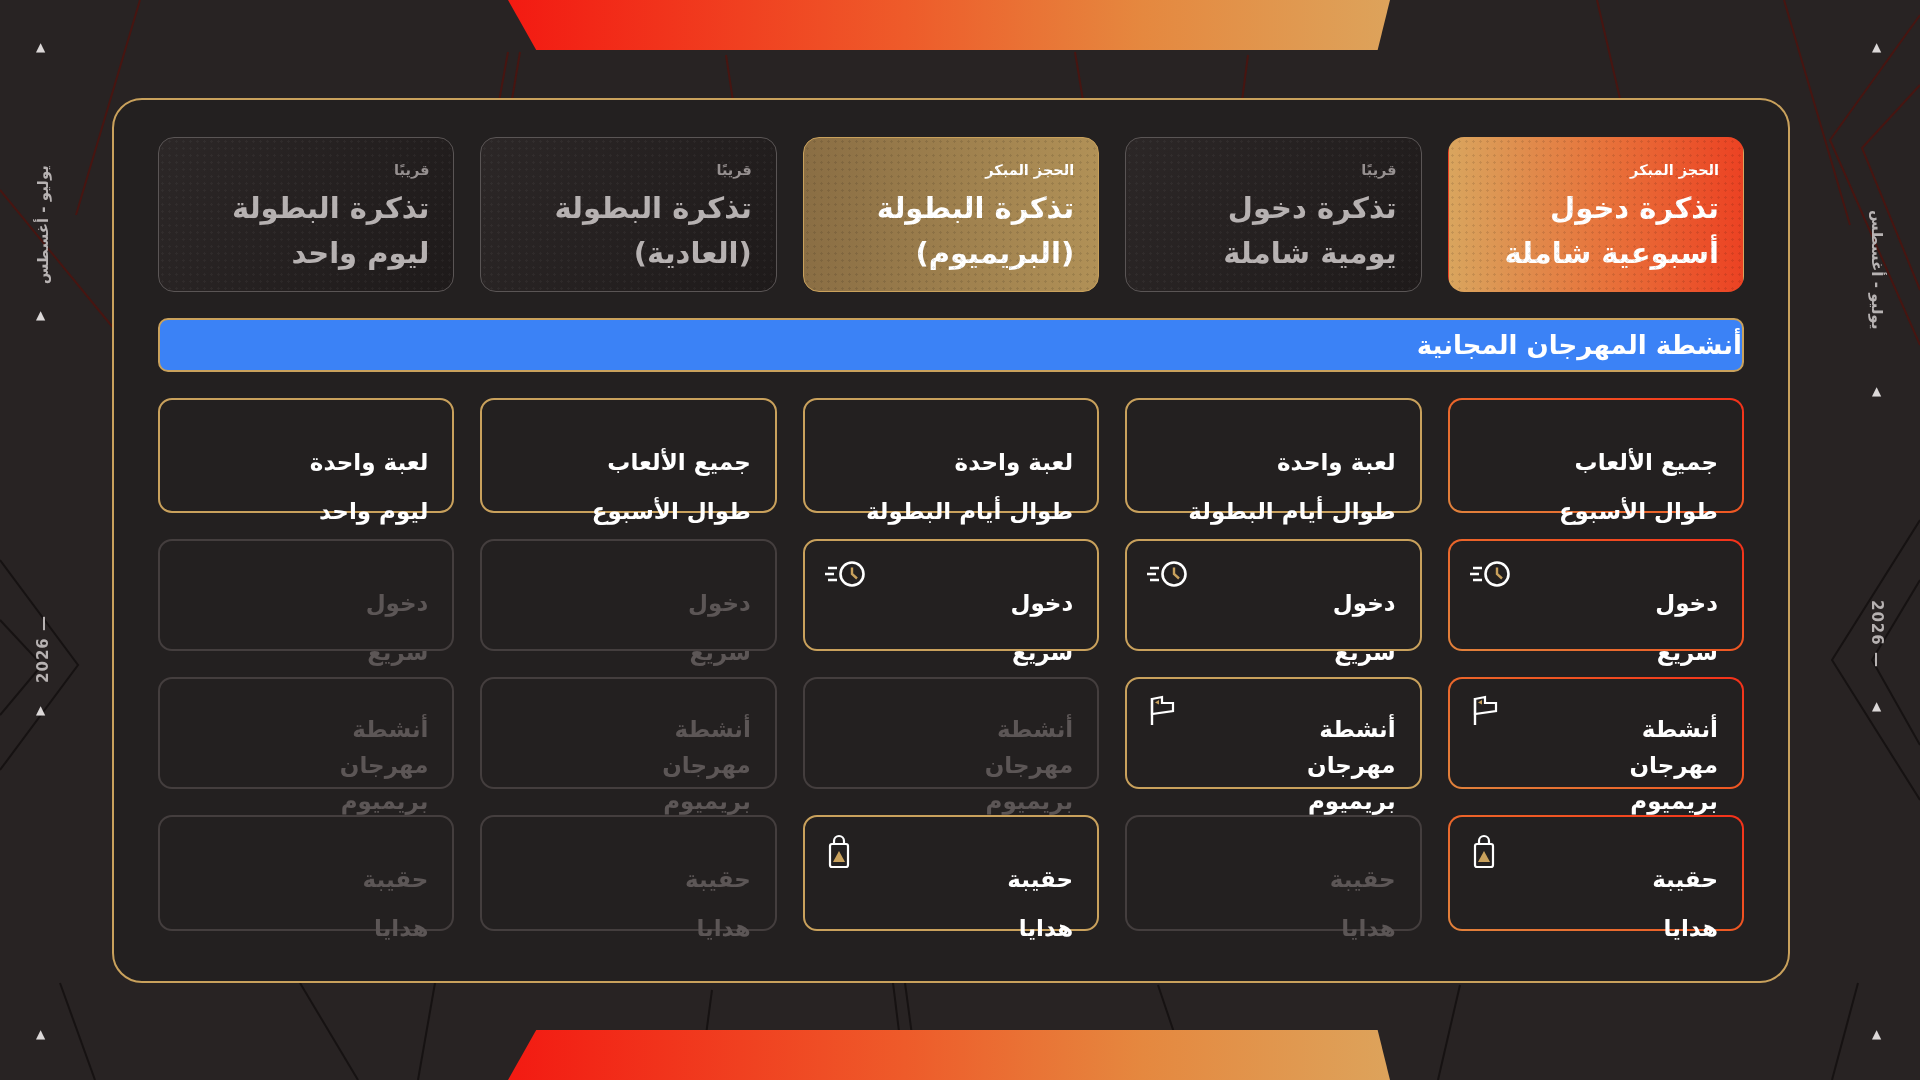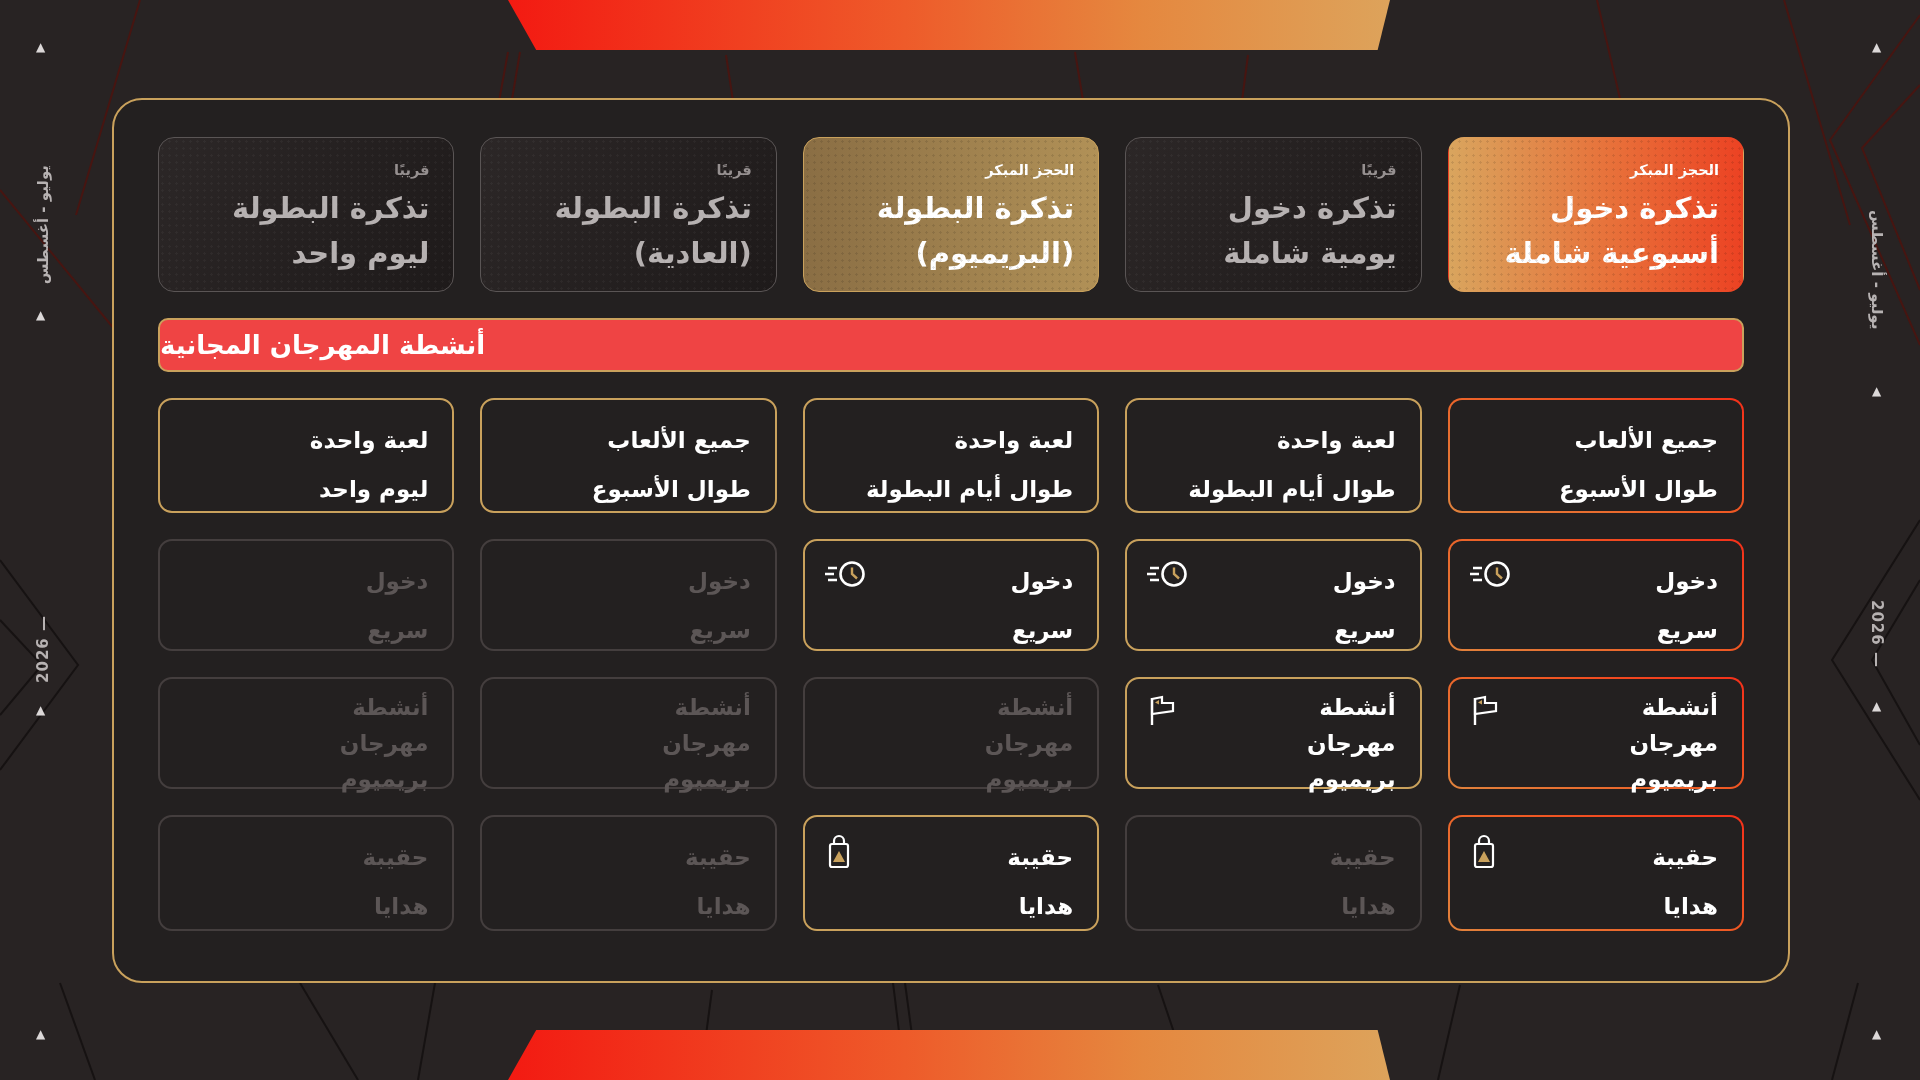--- a/index.html
+++ b/index.html
@@ -51,28 +51,28 @@
   .hcard.dark::after{background-image:radial-gradient(rgba(255,255,255,0.035) 1px,transparent 1.4px);}
   .hcard.orange{background:linear-gradient(90deg,#d9a55e 0%,#e8713a 55%,#ec4223 100%);}
   .hcard.gold{background:linear-gradient(90deg,#8a6e44 0%,#b19157 100%);border-color:#c9a15c;}
   .badge{font-size:14.5px;font-weight:bold;color:#ffffff;margin-bottom:8px;}
   .hcard.dark .badge{color:#969090;}
   .htitle{font-size:29px;font-weight:bold;color:#ffffff;line-height:45px;}
   .hcard.dark .htitle{color:#b6b1b1;}
   
   .banner{
     grid-column:1 / -1;border:2px solid #c9a15c;border-radius:10px;box-sizing:border-box;
-    background:#ef4444;display:flex;align-items:center;justify-content:flex-end;
+    background:#3b82f6;display:flex;align-items:center;justify-content:flex-start;
   }
   .banner-label{font-size:26px;font-weight:bold;color:#ffffff;}
   
   .cell{
     position:relative;border-radius:14px;box-sizing:border-box;
     border:2px solid transparent;background:#232020;
-    padding:16px 24px 0 18px;
+    padding:38px 24px 0 18px;
   }
   .cell .txt{font-weight:bold;color:#ffffff;font-size:23px;}
   .cell.h2 .txt{line-height:49px;}
   .cell.h3 .txt{line-height:36px;margin-top:-6px;}
   .cell.gold{border-color:#c9a15c;}
   .cell.accent{
     background:linear-gradient(#232020,#232020) padding-box,
                linear-gradient(210deg,#f5301a 0%,#ef5b24 45%,#e1823c 100%) border-box;
   }
   .cell.off{border-color:#443e3e;}

